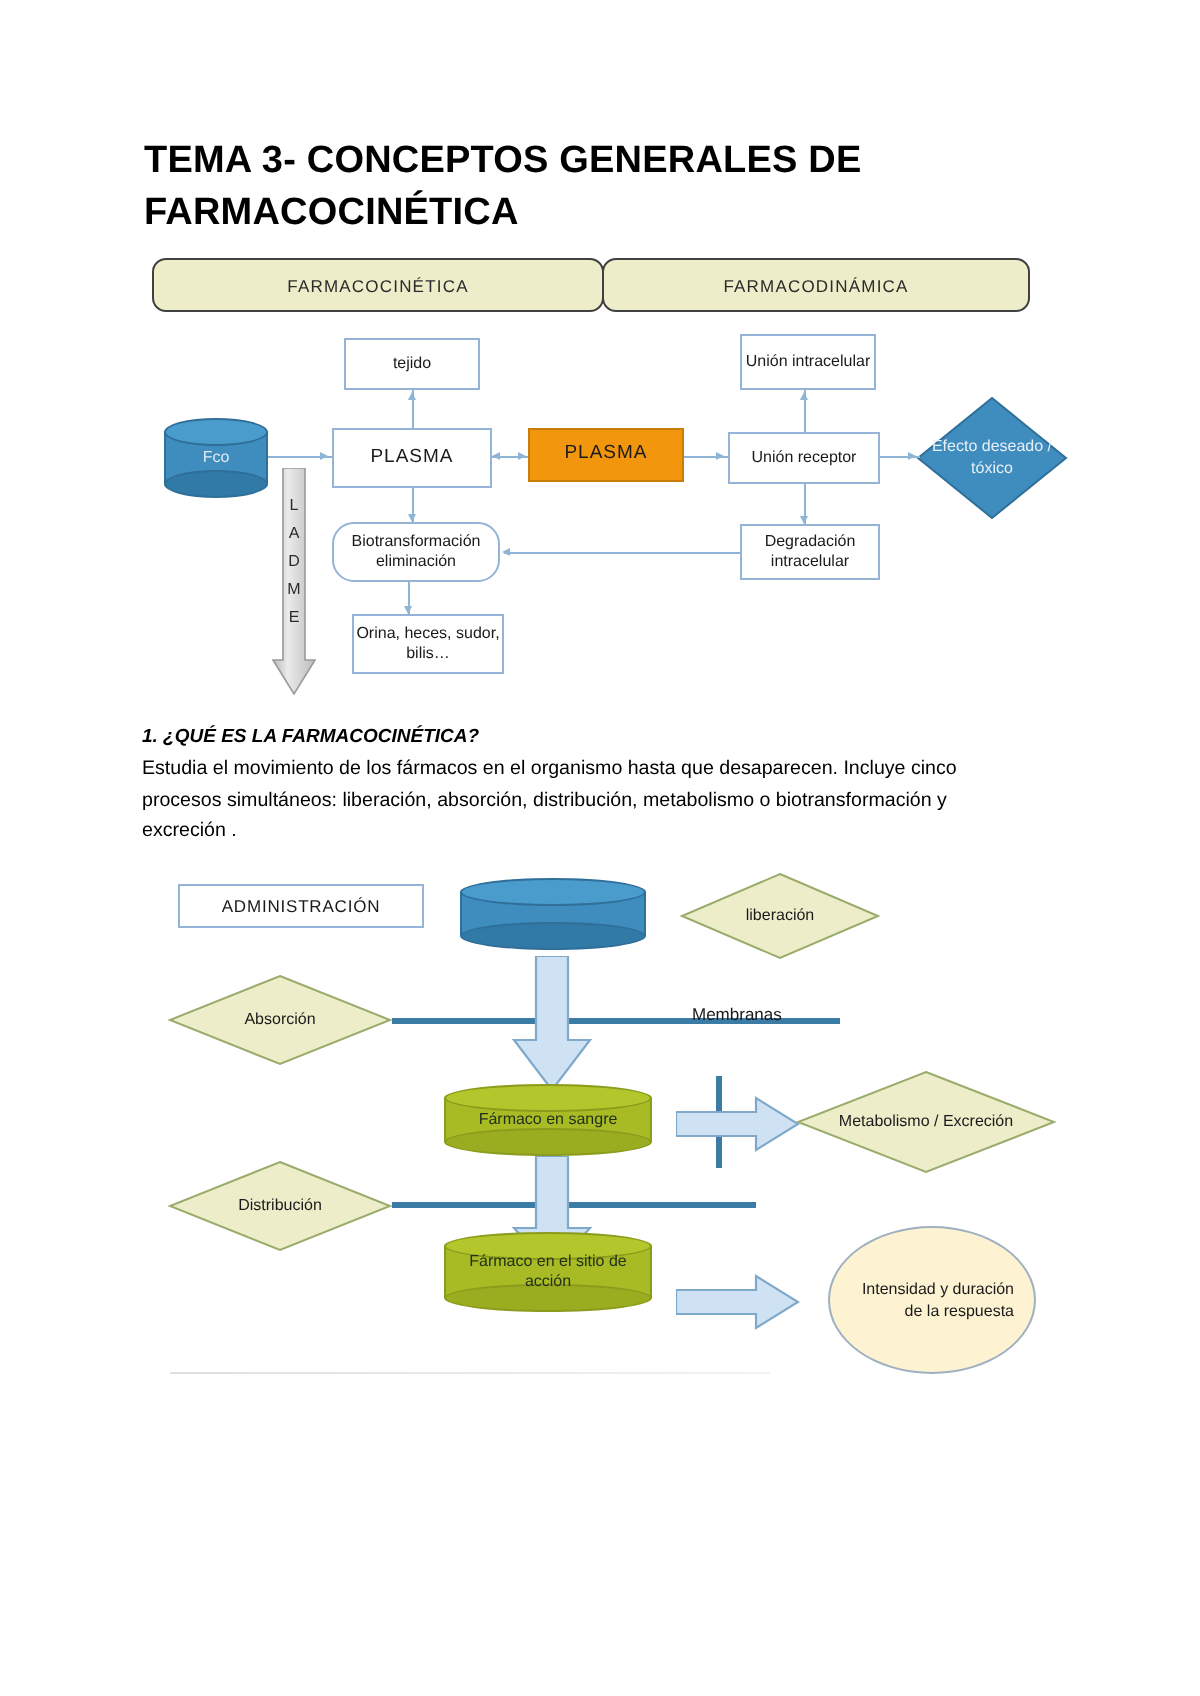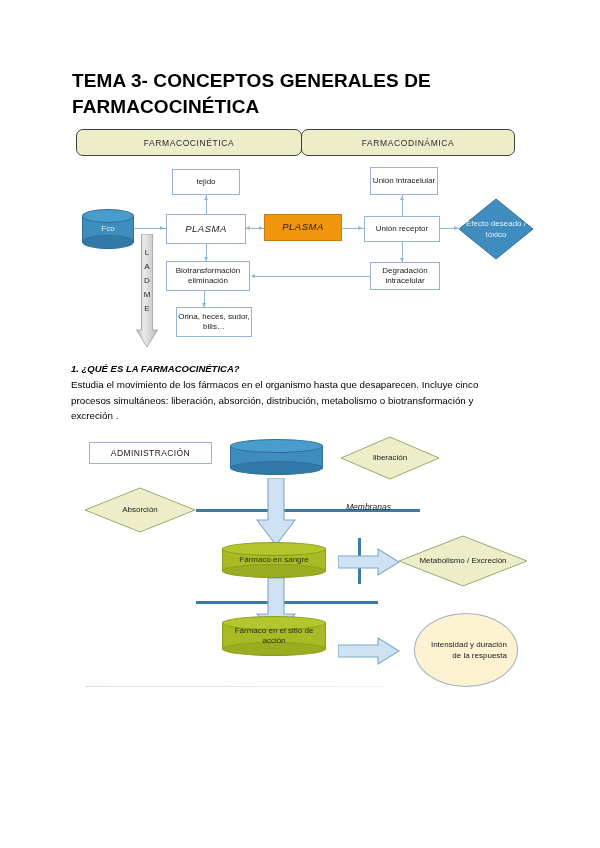--- a/index.html
+++ b/index.html
@@ -28,21 +28,21 @@
   #pill-fc{left:76px;top:129px;width:224px;}
   #pill-fd{left:301px;top:129px;width:212px;}
 
   
   .dbox{
     position:absolute;background:#ffffff;border:1px solid #95b3d7;
     display:flex;align-items:center;justify-content:center;text-align:center;
     font-size:8px;color:#1a1a1a;line-height:10.5px;padding:1px;
     box-sizing:border-box;
   }
-  .dbox.big{font-size:9.5px;letter-spacing:0.5px;font-style:italic;}
+  .dbox.big{font-size:9.5px;letter-spacing:0.5px;}
   .dbox.orange{background:#f2960d;border:1px solid #c87c0a;}
 
   
   .conn{position:absolute;background:#8eb4d6;}
   .conn.h{height:1px;}
   .conn.v{width:1px;}
   .arrowhead{position:absolute;width:0;height:0;}
   .ah-down{border-left:2.5px solid transparent;border-right:2.5px solid transparent;border-top:4px solid #8eb4d6;}
   .ah-up{border-left:2.5px solid transparent;border-right:2.5px solid transparent;border-bottom:4px solid #8eb4d6;}
   .ah-left{border-top:2.5px solid transparent;border-bottom:2.5px solid transparent;border-right:4px solid #8eb4d6;}
@@ -146,21 +146,21 @@
       <span>A</span>
       <span>D</span>
       <span>M</span>
       <span>E</span>
     </div>
   </div>
 
   <div class="dbox" style="left:172px;top:169px;width:68px;height:26px;">tejido</div>
   <div class="dbox big" style="left:166px;top:214px;width:80px;height:30px;">PLASMA</div>
   <div class="dbox big orange" style="left:264px;top:214px;width:78px;height:27px;">PLASMA</div>
-  <div class="dbox" style="left:166px;top:261px;width:84px;height:30px;">Biotransformación eliminación</div>
+  <div class="dbox" style="left:166px;top:261px;width:84px;height:30px;border-radius:11px;">Biotransformación eliminación</div>
   <div class="dbox" style="left:166px;top:307px;width:76px;height:30px;margin-left:10px;">Orina, heces, sudor, bilis…</div>
   <div class="dbox" style="left:370px;top:167px;width:68px;height:28px;">Unión intracelular</div>
   <div class="dbox" style="left:364px;top:216px;width:76px;height:26px;">Unión receptor</div>
   <div class="dbox" style="left:370px;top:262px;width:70px;height:28px;">Degradación intracelular</div>
 
   <div class="diamond blue" style="left:458px;top:198px;width:76px;height:62px;">
     <svg width="76" height="62" viewBox="0 0 76 62">
       <polygon points="38,1 75,31 38,61 1,31" fill="#3f8cbf" stroke="#2f6f99" stroke-width="1"></polygon>
     </svg>
     <div class="lbl">Efecto deseado / tóxico</div>
@@ -216,30 +216,36 @@
     <div class="lbl">liberación</div>
   </div>
 
   <div class="diamond" style="left:84px;top:487px;width:112px;height:46px;">
     <svg width="112" height="46" viewBox="0 0 112 46">
       <polygon points="56,1 111,23 56,45 1,23" fill="#edeec9" stroke="#9aab6b" stroke-width="1"></polygon>
     </svg>
     <div class="lbl">Absorción</div>
   </div>
 
+  <div class="diamond" style="left:84px;top:580px;width:112px;height:46px;">
+    <svg width="112" height="46" viewBox="0 0 112 46">
+      <polygon points="56,1 111,23 56,45 1,23" fill="#edeec9" stroke="#9aab6b" stroke-width="1"></polygon>
+    </svg>
+    <div class="lbl">Distribución</div>
+  </div>
 
   <div class="diamond" style="left:398px;top:535px;width:130px;height:52px;">
     <svg width="130" height="52" viewBox="0 0 130 52">
       <polygon points="65,1 129,26 65,51 1,26" fill="#edeec9" stroke="#9aab6b" stroke-width="1"></polygon>
     </svg>
     <div class="lbl">Metabolismo / Excreción</div>
   </div>
 
   <div class="membrane h" style="left:196px;top:509px;width:224px;"></div>
-  <div class="memb-label" style="left:346px;top:502px;font-style:italic;">Membranas</div>
+  <div class="memb-label" style="left:346px;top:502px;">Membranas</div>
 
   <div class="membrane h" style="left:196px;top:601px;width:182px;"></div>
 
   <div class="membrane v" style="left:358px;top:538px;height:46px;"></div>
 
   <div class="fatarrow" style="left:256px;top:478px;width:40px;height:68px;">
     <svg width="40" height="68" viewBox="0 0 40 68">
       <polygon points="12,0 28,0 28,42 39,42 20,67 1,42 12,42" fill="#cfe2f3" stroke="#7fa8c9" stroke-width="1.1"></polygon>
     </svg>
   </div>

